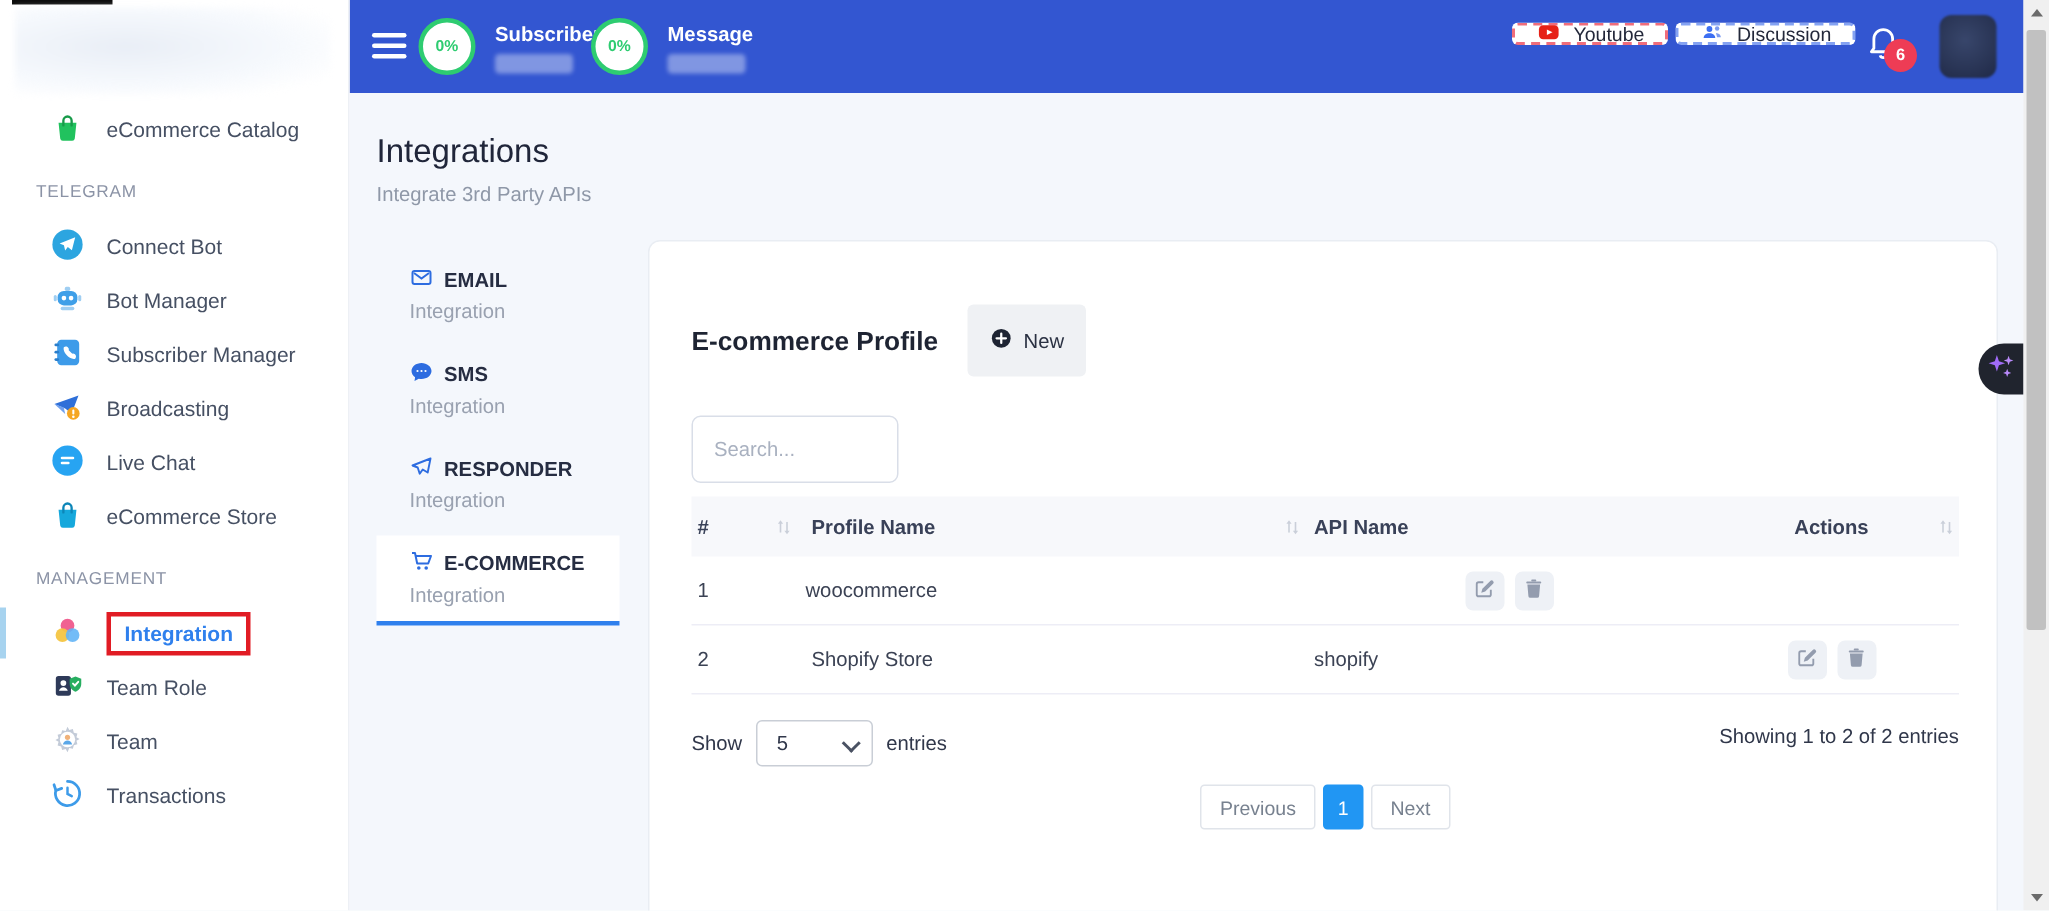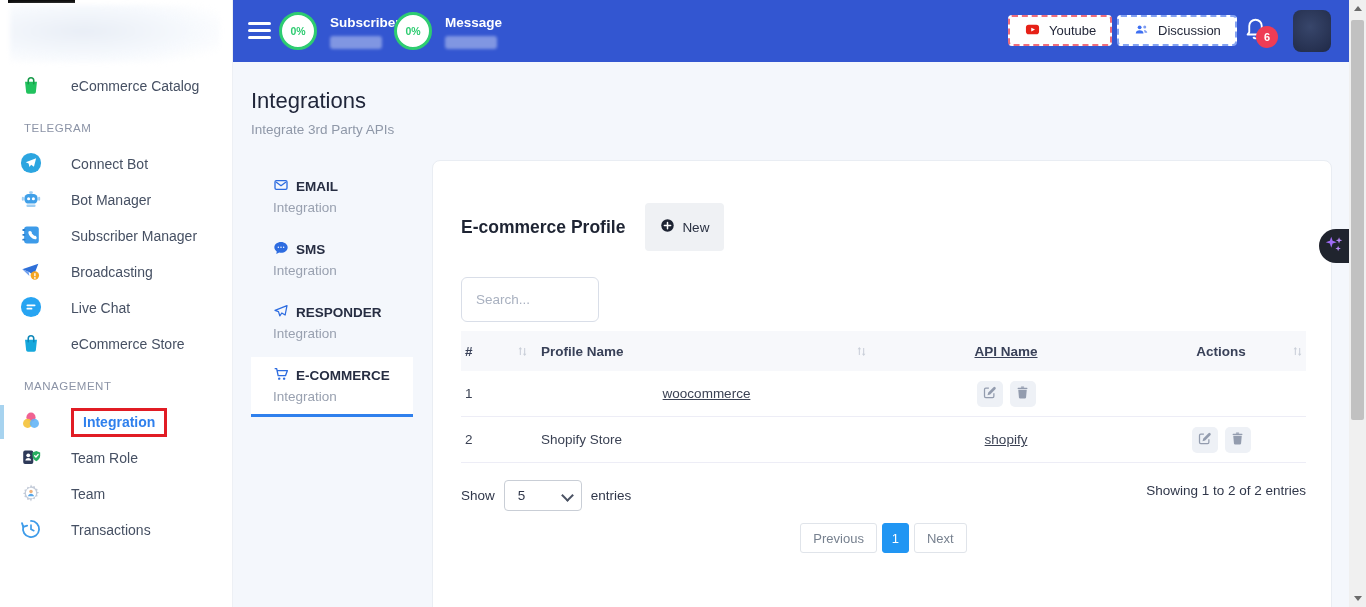--- a/index.html
+++ b/index.html
@@ -14,38 +14,38 @@
   .tri-down { width:0; height:0; border-left:4px solid transparent; border-right:4px solid transparent; border-top:5px solid #6b6b6b; }
   .sb-thumb { position:absolute; left:2px; top:20px; width:13px; height:400px; background:#c1c1c1; border-radius:2px; }
 
   
   .sidebar { position:absolute; left:0; top:0; width:233px; height:607px; background:#fff; border-right:1px solid #edf0f5; z-index:20; }
   .logo-topbar { position:absolute; left:8px; top:0; width:67px; height:3px; background:#0c0c0c; }
   .logo-blur { position:absolute; left:10px; top:5px; width:210px; height:58px;
     background:radial-gradient(ellipse at 35% 45%, #e9eef6 0%, #f6f9fd 55%, rgba(255,255,255,0) 85%);
     filter:blur(2px); }
   .side-list { position:absolute; top:68px; left:0; width:100%; }
-  .side-item { position:relative; height:36px; display:flex; align-items:center; padding-left:20px; gap:29px;
+  .side-item { position:relative; height:36px; display:flex; align-items:center; padding-left:34px; gap:15px;
     font-size:14px; color:#465063; cursor:pointer; }
   .side-item svg { width:22px; height:22px; flex:0 0 22px; }
   .section-label { padding:18px 0 12px 24px; font-size:11.5px; letter-spacing:.5px; color:#8b93a6; }
   .side-item.active { color:#2f80ed; font-weight:700; }
   .side-item.active::before { content:""; position:absolute; left:0; top:1px; width:4px; height:34px; background:#a7d3ef; }
   .red-annotation { border:3px solid #e11c24; padding:3px 9px 4px 9px; }
 
   
   .topbar { position:absolute; left:233px; top:0; width:1116px; height:62px; background:#3356d1; z-index:10; }
   .hamburger { position:absolute; left:15px; top:22px; width:23px; height:17px; display:flex; flex-direction:column; justify-content:space-between; cursor:pointer; }
   .hamburger span { display:block; height:2.6px; background:#fff; border-radius:2px; }
   .stat { position:absolute; top:12px; display:flex; gap:13px; align-items:flex-start; }
   .stat-circle { width:38px; height:38px; border-radius:50%; background:#fff; border:3.5px solid #2ecc71;
     display:flex; align-items:center; justify-content:center; font-size:10.5px; font-weight:700; color:#2ecc71; }
   .stat-label { color:#fff; font-weight:700; font-size:13.5px; padding-top:3px; }
   .stat-redacted { margin-top:6px; width:52px; height:13px; border-radius:3px; background:rgba(255,255,255,.38); filter:blur(1.5px); }
-  .top-btn { position:absolute; top:15px; height:31px; background:#fff; border-radius:4px; display:flex; align-items:center;
+  .top-btn { position:absolute; top:15px; height:15px; background:#fff; border-radius:4px; display:flex; align-items:center;
     gap:8px; padding:0 14px; font-size:13px; color:#23283a; cursor:pointer; }
   .top-btn.youtube { left:775px; border:2px dashed #ef6d7c; }
   .top-btn.discussion { left:884px; border:2px dashed #84a2f2; }
   .top-btn svg { width:17px; height:15px; }
   .bell-wrap { position:absolute; left:1010px; top:15px; width:30px; height:32px; cursor:pointer; }
   .bell-wrap svg { width:25px; height:25px; }
   .notif-badge { position:absolute; left:13px; top:11px; width:22px; height:22px; border-radius:50%; background:#ee3c55;
     color:#fff; font-size:11px; font-weight:700; display:flex; align-items:center; justify-content:center; }
   .avatar { position:absolute; left:1060px; top:10px; width:38px; height:42px; border-radius:8px;
     background:radial-gradient(circle at 45% 40%, #38466b 0%, #273252 70%, #1f2946 100%); filter:blur(.6px); cursor:pointer; }
@@ -72,21 +72,21 @@
   .search-input { margin-top:26px; width:138px; height:45px; border:1px solid #d9dee8; border-radius:6px;
     padding:0 14px; font-size:13.5px; color:#3c4257; outline:none; font-family:"Liberation Sans", sans-serif; display:block; }
   .search-input::placeholder { color:#a9b1c0; }
 
   .table { margin-top:9px; width:845px; font-size:13.5px; }
   .t-row { display:grid; grid-template-columns:76px 339px 260px 170px; align-items:center; }
   .t-head { background:#f7f8fb; height:40px; font-weight:700; color:#394158; }
   .t-body-row { height:46px; color:#3b4254; border-bottom:1px solid #ededf6; }
   .cell { padding-left:4px; display:flex; align-items:center; }
   .cell.sortable { justify-content:space-between; padding-right:8px; }
-  .cell.center { justify-content:center; padding-left:0;text-decoration:underline; }
+  .cell.center { justify-content:flex-start; padding-left:0; }
   .cell.actions-head { position:relative; justify-content:center; padding-left:0; }
   .cell.actions-head .sort-icon { position:absolute; right:2px; }
   .sort-icon { width:13px; height:13px; opacity:.85; }
   .action-btns { display:flex; gap:7px; justify-content:center; width:100%; }
   .icon-btn { width:26px; height:26px; border-radius:5px; background:#eef1f6; border:none; display:flex;
     align-items:center; justify-content:center; cursor:pointer; }
   .icon-btn svg { width:15px; height:15px; }
 
   .table-footer { margin-top:17px; display:flex; justify-content:space-between; align-items:flex-start; width:845px; }
   .show-entries { display:flex; align-items:center; gap:9px; font-size:13.5px; color:#30374a; }

